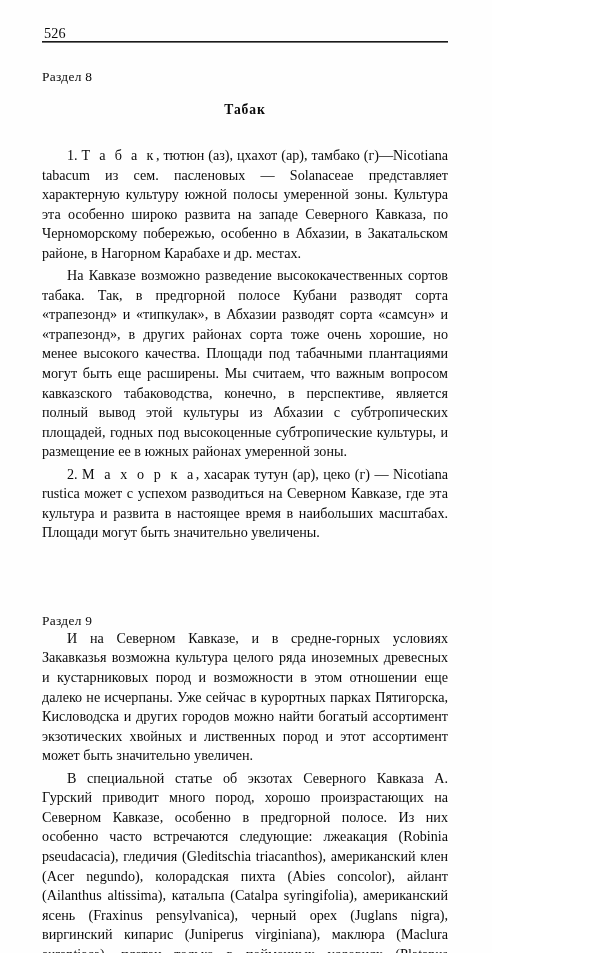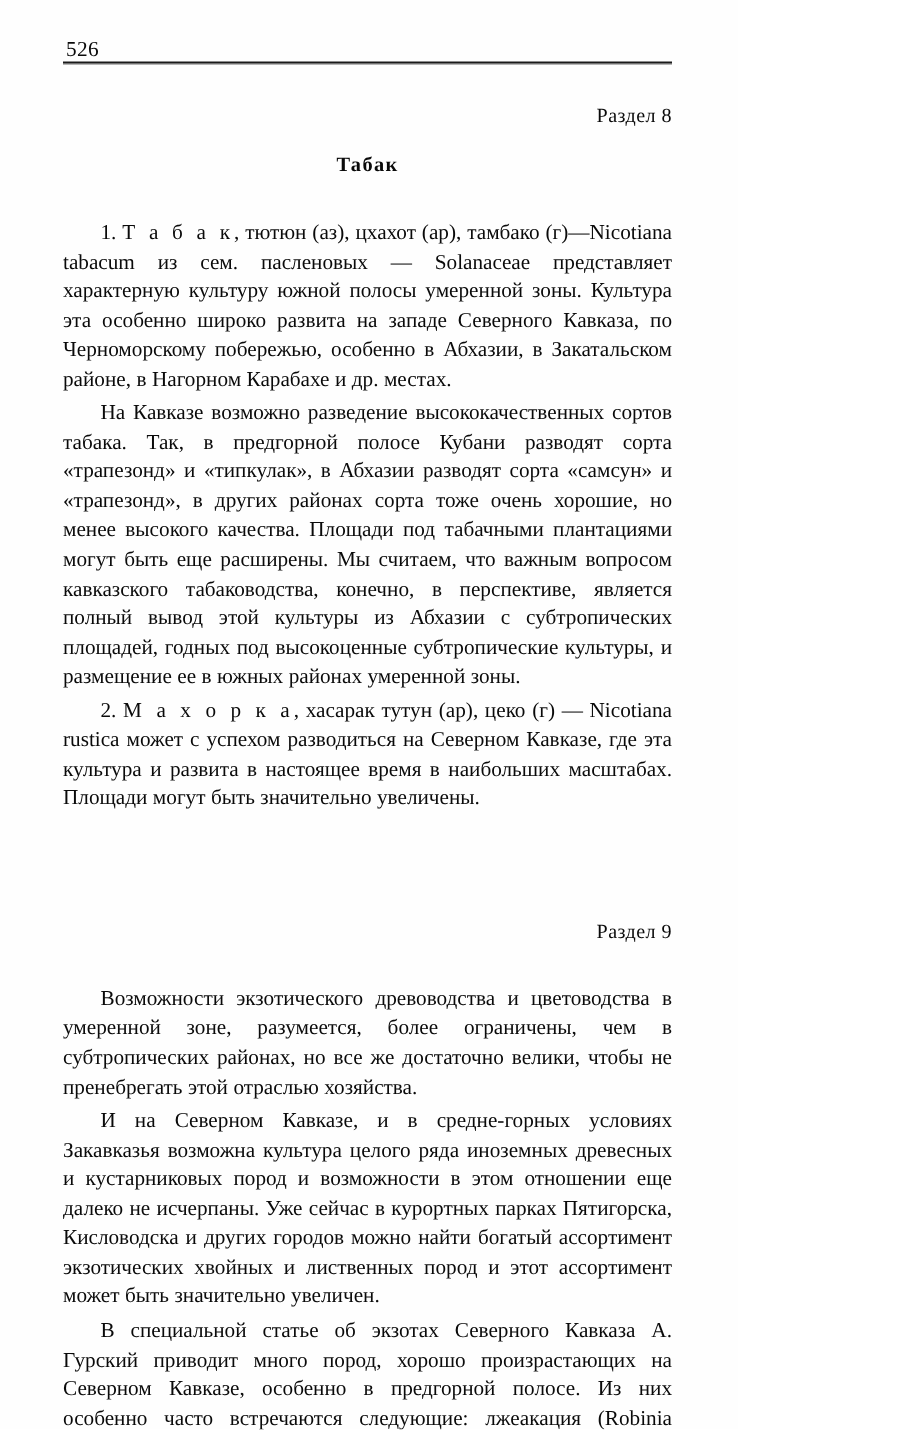--- a/index.html
+++ b/index.html
@@ -54,21 +54,21 @@
     border-bottom: 0.6px solid #6f6f6f;
   }
 
   
   .body-col {
     padding: 0 44px 0 42px;
     box-sizing: border-box;
   }
 
   .sec-num {
-    text-align: right;
+    text-align: left;
     font-size: 13.4px;
     margin-top: 26px;
     margin-bottom: 0;
     letter-spacing: 0.3px;
   }
   .sec-title {
     text-align: center;
     font-weight: bold;
     font-size: 13.6px;
     margin-top: 17px;
@@ -114,18 +114,17 @@
     <div class="sec-title">Табак</div>
 
     <p class="para first-after-title">1. <span class="razr">Т а б а к</span>, тютюн (аз), цхахот (ар), тамбако (г)—Nicotiana tabacum из сем. пасленовых — Solanaceae представляет характерную культуру южной полосы умеренной зоны. Культура эта особенно широко развита на западе Северного Кавказа, по Черноморскому побережью, особенно в Абхазии, в Закатальском районе, в Нагорном Карабахе и др. местах.</p>
     <p class="para">На Кавказе возможно разведение высококачественных сортов табака. Так, в предгорной полосе Кубани разводят сорта «трапезонд» и «типкулак», в Абхазии разводят сорта «самсун» и «трапезонд», в других районах сорта тоже очень хорошие, но менее высокого качества. Площади под табачными плантациями могут быть еще расширены. Мы считаем, что важным вопросом кавказского табаководства, конечно, в перспективе, является полный вывод этой культуры из Абхазии с субтропических площадей, годных под высокоценные субтропические культуры, и размещение ее в южных районах умеренной зоны.</p>
     <p class="para">2. <span class="razr">М а х о р к а</span>, хасарак тутун (ар), цеко (г) — Nicotiana rustica может с успехом разводиться на Северном Кавказе, где эта культура и развита в настоящее время в наибольших масштабах. Площади могут быть значительно увеличены.</p>
 
     <div class="gap-sec"></div>
 
     <div class="sec-num">Раздел 9</div>
 
-    <p class="para first-after-title">Возможности экзотического древоводства и цветоводства в умеренной зоне, разумеется, более ограничены, чем в субтропических районах, но все же достаточно велики, чтобы не пренебрегать этой отраслью хозяйства.</p>
     <p class="para">И на Северном Кавказе, и в средне-горных условиях Закавказья возможна культура целого ряда иноземных древесных и кустарниковых пород и возможности в этом отношении еще далеко не исчерпаны. Уже сейчас в курортных парках Пятигорска, Кисловодска и других городов можно найти богатый ассортимент экзотических хвойных и лиственных пород и этот ассортимент может быть значительно увеличен.</p>
     <p class="para">В специальной статье об экзотах Северного Кавказа А. Гурский приводит много пород, хорошо произрастающих на Северном Кавказе, особенно в предгорной полосе. Из них особенно часто встречаются следующие: лжеакация (Robinia pseudacacia), гледичия (Gleditschia triacanthos), американский клен (Acer negundo), колорадская пихта (Abies concolor), айлант (Ailanthus altissima), катальпа (Catalpa syringifolia), американский ясень (Fraxinus pensylvanica), черный орех (Juglans nigra), виргинский кипарис (Juniperus virginiana), маклюра (Maclura aurantiaca), платан только в пойменных условиях (Platanus occidentalis), софора (Sophora japonica). Всего А. Гурский насчитывает 130 видов экзотов, культивирующихся в настоящее время на Северном Кавказе.</p>
 
   </div>
 </div>
 
 </body></html>

